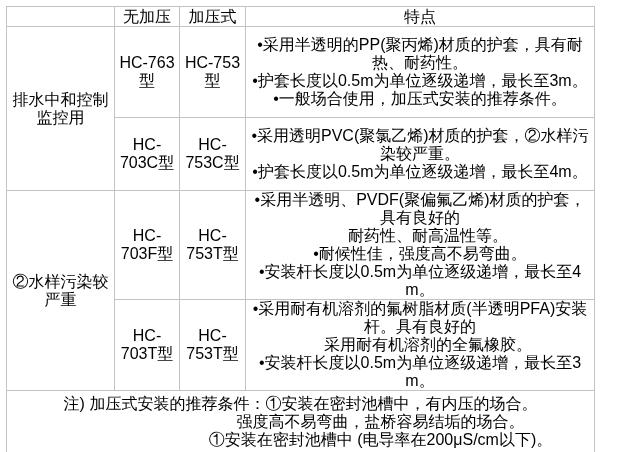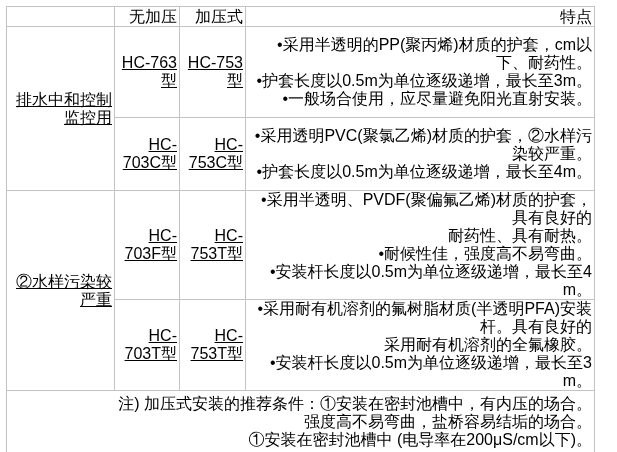--- a/index.html
+++ b/index.html
@@ -19,47 +19,45 @@
     border-collapse: collapse;
     table-layout: fixed;
     width: 588px;
   }
   table.spec th,
   table.spec td {
     border: 1px solid #c3c3c3;
     padding: 0 2px;
     font-size: 16px;
     font-weight: normal;
-    text-align: right;
+    text-align: center;
     vertical-align: middle;
     line-height: 18px;
     overflow: hidden;
     margin-left: 44px;
   }
   col.c-cat  { width: 108px; }
   col.c-unp  { width: 65px;  }
   col.c-prs  { width: 66px;  }
   col.c-feat { width: 349px; }
 
   tr.h-hdr   { height: 20px;  }
   tr.h-r1    { height: 91px;  }
   tr.h-r2    { height: 73px;  }
   tr.h-r3    { height: 107px; }
   tr.h-r4    { height: 91px;  }
   tr.h-notes { height: 62px; padding-left: 48px;  }
 
   td.cat {
     vertical-align: middle;
     word-break: break-all;
-    text-decoration: underline;
   }
   td.model {
     vertical-align: middle;
     word-break: break-word;
-    text-decoration: underline;
   }
   td.feat {
     vertical-align: top;
   }
   .feat-line {
     white-space: pre-wrap;
     word-break: break-all;
   }
   td.notes-cell {
     vertical-align: top;
@@ -87,40 +85,40 @@
         <th>加压式</th>
         <th>特点</th>
       </tr>
     </thead>
     <tbody>
       <tr class="h-r1">
         <td class="cat" rowspan="2">排水中和控制监控用</td>
         <td class="model">HC-763型</td>
         <td class="model">HC-753型</td>
         <td class="feat">
-          <div class="feat-line">•采用半透明的PP(聚丙烯)材质的护套，cm以下、耐药性。</div>
+          <div class="feat-line">•采用半透明的PP(聚丙烯)材质的护套，具有耐热、耐药性。</div>
           <div class="feat-line">•护套长度以0.5m为单位逐级递增，最长至3m。</div>
-          <div class="feat-line">•一般场合使用，应尽量避免阳光直射安装。</div>
+          <div class="feat-line">•一般场合使用，加压式安装的推荐条件。</div>
         </td>
       </tr>
       <tr class="h-r2">
         <td class="model">HC-703C型</td>
         <td class="model">HC-753C型</td>
         <td class="feat">
           <div class="feat-line">•采用透明PVC(聚氯乙烯)材质的护套，②水样污染较严重。</div>
           <div class="feat-line">•护套长度以0.5m为单位逐级递增，最长至4m。</div>
         </td>
       </tr>
       <tr class="h-r3">
         <td class="cat" rowspan="2">②水样污染较严重</td>
         <td class="model">HC-703F型</td>
         <td class="model">HC-753T型</td>
         <td class="feat">
           <div class="feat-line">•采用半透明、PVDF(聚偏氟乙烯)材质的护套，具有良好的
-　耐药性、具有耐热。</div>
+　耐药性、耐高温性等。</div>
           <div class="feat-line">•耐候性佳，强度高不易弯曲。</div>
           <div class="feat-line">•安装杆长度以0.5m为单位逐级递增，最长至4m。</div>
         </td>
       </tr>
       <tr class="h-r4">
         <td class="model">HC-703T型</td>
         <td class="model">HC-753T型</td>
         <td class="feat">
           <div class="feat-line">•采用耐有机溶剂的氟树脂材质(半透明PFA)安装杆。具有良好的
 　采用耐有机溶剂的全氟橡胶。</div>

